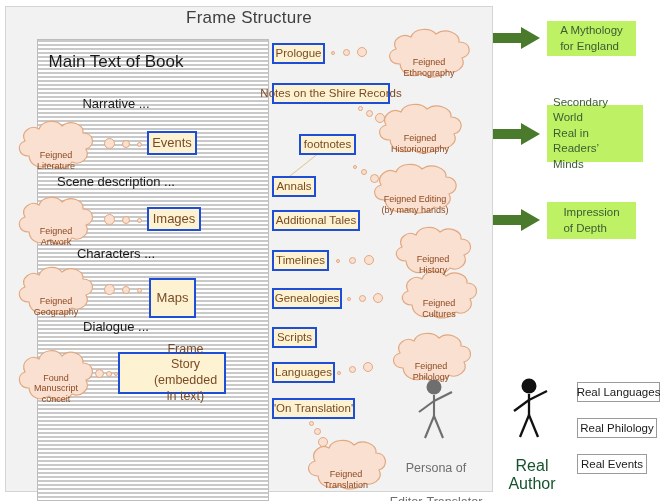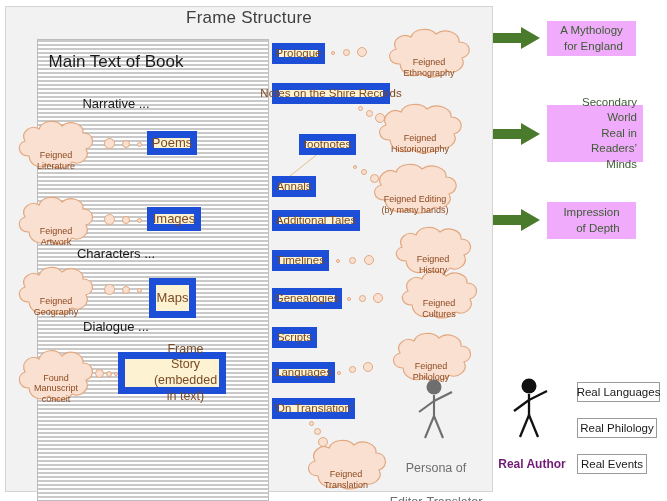--- a/index.html
+++ b/index.html
@@ -46,41 +46,41 @@
     background:transparent;
     white-space:nowrap;
   }
   .striped-label.big{font-size:17px;}
   .striped-label.mid{font-size:13px;}
 
   
   .ybox{
     position:absolute;
     background:#fdf3d3;
-    border:7px solid #1d4ed8;
+    border:2px solid #1d4ed8;
     color:#7a4a24;
     font-size:11.5px;
     box-sizing:border-box;
     display:flex;align-items:center;justify-content:center;
     text-align:center;
     line-height:1.25;
     padding:2px 5px;
     white-space:nowrap;
   }
   .ybox.two{white-space:normal;padding-left:32px;}
 
   
   .gbox{
     position:absolute;
-    background:#f0abfc;
+    background:#bef264;
     color:#3d5c33;
     font-size:11.5px;
     box-sizing:border-box;
     display:flex;align-items:center;justify-content:center;
-    text-align:right;
+    text-align:left;
     line-height:1.35;
     padding:3px 6px;
   }
 
   
   .wbox{
     position:absolute;
     background:#ffffff;
     border:1px solid #9a9a9a;
     color:#1a1a1a;
@@ -130,34 +130,35 @@
 <div id="canvas">
 
   <div class="panel"></div>
 
   <div class="title">Frame Structure</div>
 
   <div class="striped"></div>
 
   <div class="striped-label mid" style="top:96px;">Narrative ...</div>
   <div class="striped-label big" style="top:52px;">Main Text of Book</div>
+  <div class="striped-label mid" style="top:174px;">Scene description ...</div>
   <div class="striped-label mid" style="top:246px;">Characters ...</div>
   <div class="striped-label mid" style="top:319px;">Dialogue ...</div>
 
   <div class="cloud" style="left:12px;top:116px;width:88px;height:56px;">
     <svg width="88" height="56" viewBox="0 0 88 56">
       <path d="M17 40 C6 40 4 28 13 25 C8 16 19 8 27 13 C30 4 45 3 50 10 C58 3 72 8 71 17 C82 17 84 30 74 33 C79 42 68 50 60 46 C56 53 42 54 37 48 C29 54 18 50 17 40 Z" fill="#fae0d0" stroke="#e2a880" stroke-width="1.2"></path>
     </svg>
     <span class="ctext" style="white-space:pre-line">Feigned
 Literature</span>
   </div>
   <div class="dot" style="left:104px;top:138px;width:11px;height:11px;"></div>
   <div class="dot" style="left:122px;top:140px;width:8px;height:8px;"></div>
   <div class="dot" style="left:137px;top:142px;width:5px;height:5px;"></div>
-  <div class="ybox" style="left:147px;top:131px;width:50px;height:24px;font-size:13px;">Poems</div>
+  <div class="ybox" style="left:147px;top:131px;width:50px;height:24px;font-size:13px;">Events</div>
 
   <div class="cloud" style="left:12px;top:192px;width:88px;height:56px;">
     <svg width="88" height="56" viewBox="0 0 88 56">
       <path d="M17 40 C6 40 4 28 13 25 C8 16 19 8 27 13 C30 4 45 3 50 10 C58 3 72 8 71 17 C82 17 84 30 74 33 C79 42 68 50 60 46 C56 53 42 54 37 48 C29 54 18 50 17 40 Z" fill="#fae0d0" stroke="#e2a880" stroke-width="1.2"></path>
     </svg>
     <span class="ctext" style="white-space:pre-line">Feigned
 Artwork</span>
   </div>
   <div class="dot" style="left:104px;top:214px;width:11px;height:11px;"></div>
   <div class="dot" style="left:122px;top:216px;width:8px;height:8px;"></div>
@@ -316,19 +317,19 @@
 of Depth</div>
 
   <svg class="figure" style="left:508px;top:377px;width:44px;height:62px;">
     <circle cx="21" cy="9" r="7.5" fill="#111111"></circle>
     <line x1="21" y1="17" x2="21" y2="38" stroke="#111111" stroke-width="2.3"></line>
     <line x1="21" y1="23" x2="39" y2="14" stroke="#111111" stroke-width="2.3"></line>
     <line x1="21" y1="23" x2="6" y2="34" stroke="#111111" stroke-width="2.3"></line>
     <line x1="21" y1="38" x2="12" y2="60" stroke="#111111" stroke-width="2.3"></line>
     <line x1="21" y1="38" x2="30" y2="60" stroke="#111111" stroke-width="2.3"></line>
   </svg>
-  <div class="figcaption" style="left:492px;top:457px;width:80px;font-size:12px;color:#701a75;font-weight:bold;">Real Author</div>
+  <div class="figcaption" style="left:492px;top:457px;width:80px;font-size:16px;color:#14532d;">Real Author</div>
 
   <div class="wbox" style="left:577px;top:418px;width:80px;height:20px;">Real Philology</div>
   <div class="wbox" style="left:577px;top:382px;width:83px;height:20px;">Real Languages</div>
   <div class="wbox" style="left:577px;top:454px;width:70px;height:20px;">Real Events</div>
 
 </div>
 
 </body></html>

